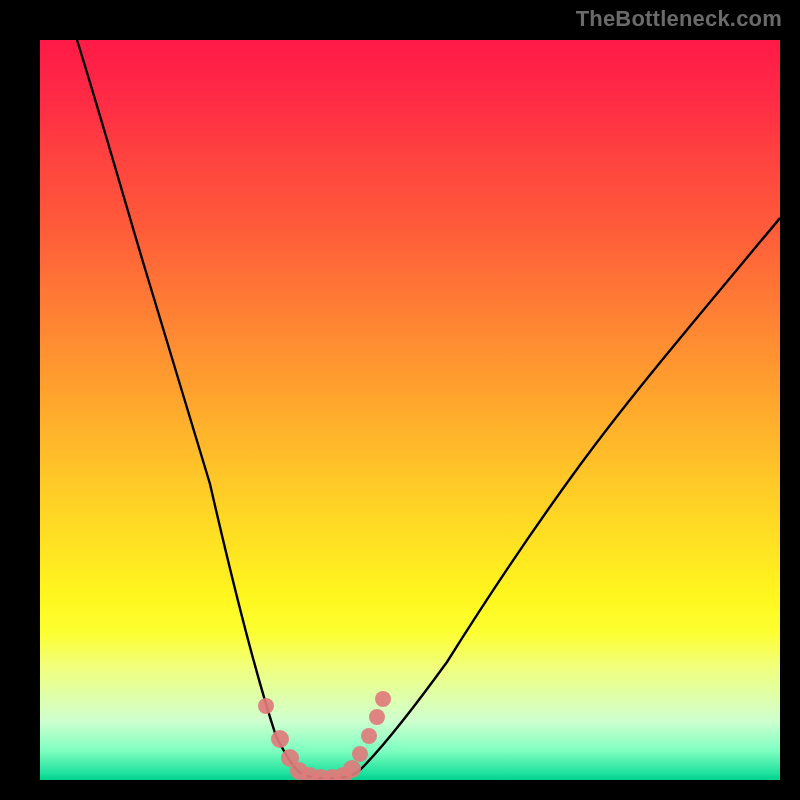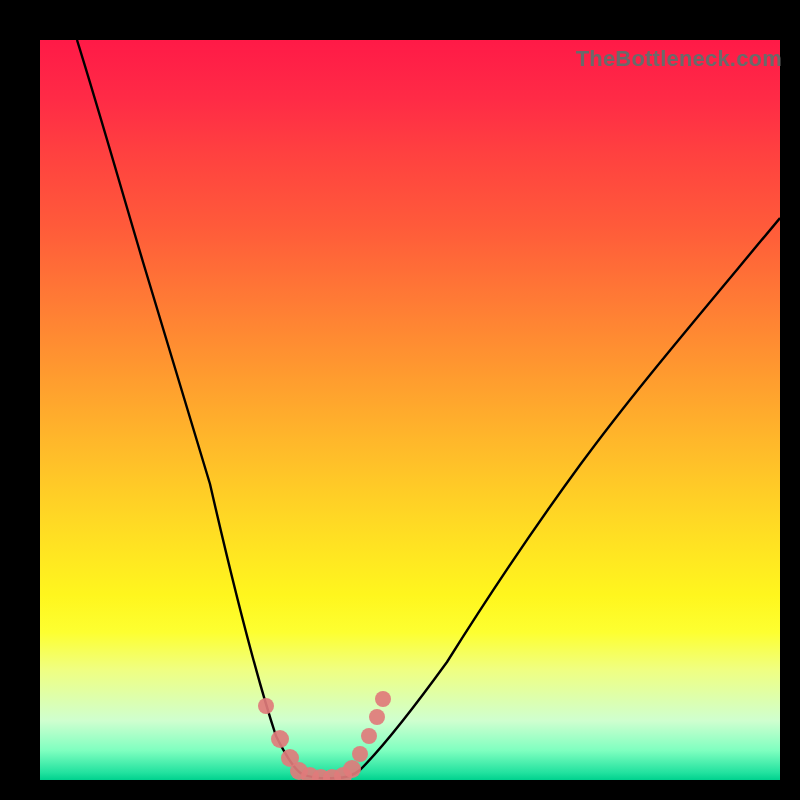--- a/index.html
+++ b/index.html
@@ -43,21 +43,20 @@
   .watermark {
     position: absolute;
     top: 6px;
     right: 18px;
     font-family: Arial, Helvetica, sans-serif;
     font-size: 22px;
     font-weight: 600;
     color: #6a6a6a;
     letter-spacing: 0.2px;
     user-select: none;
-    margin-top: 40px;
   }
   svg.curve {
     position: absolute;
     left: 0;
     top: 0;
   }
 </style>
 </head>
 <body>
 

